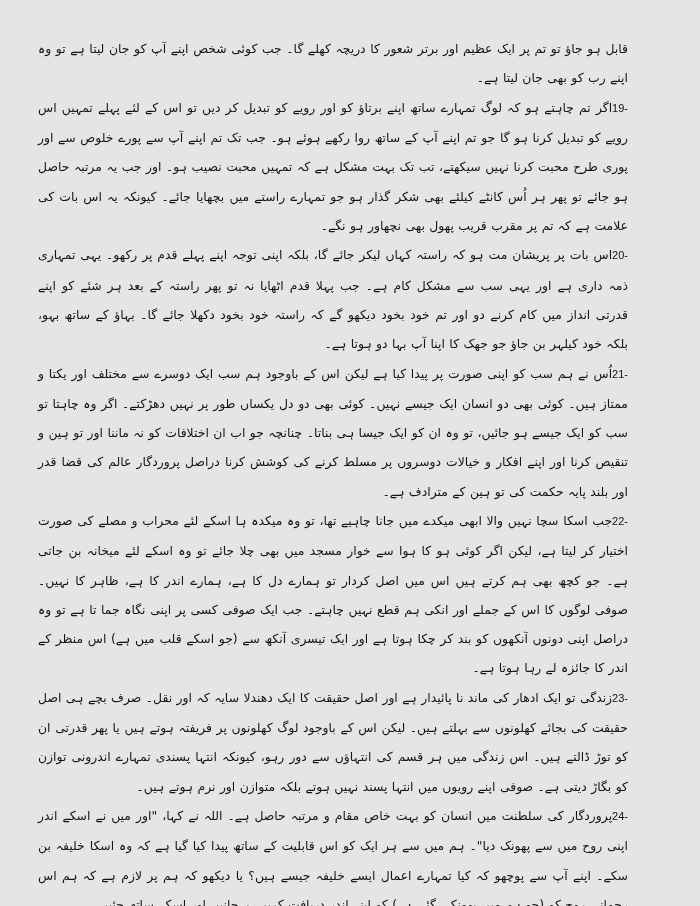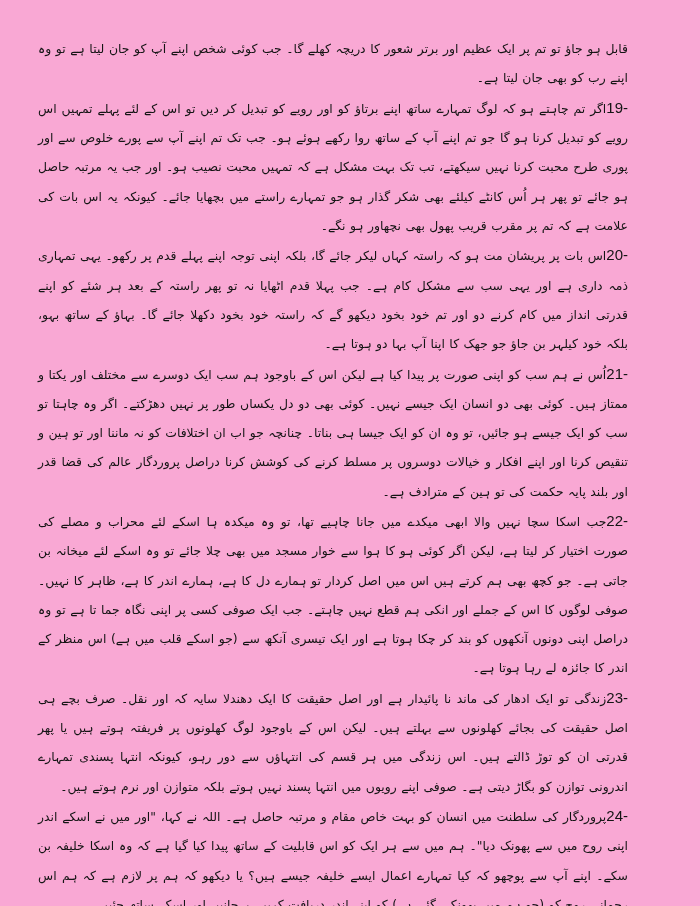--- a/index.html
+++ b/index.html
@@ -47,37 +47,37 @@
     hyphens: none;
   }
 
   
   .para.continuation {
     text-indent: 0;
   }
 
   .para .num {
     font-family: "Liberation Sans", sans-serif;
-    font-size: 15px;
+    font-size: 11px;
     direction: ltr;
     unicode-bidi: embed;
     display: inline;
     color: #141414;
     letter-spacing: 0;
   }
 
   
   .para {
     -webkit-font-smoothing: antialiased;
   }
 </style>
 </head>
 <body style="background: rgb(253, 253, 247);">
 
-<div class="page" style="background: #f9a8d4; color: rgb(20, 20, 20); padding-left: 38px;">
+<div class="page" style="background: #e5e5e5; color: rgb(20, 20, 20); padding-left: 38px;">
   <div class="doc-body">
 
     <p class="para continuation"><span class="body">قابل ہو جاؤ تو تم پر ایک عظیم اور برتر شعور کا دریچہ کھلے گا۔ جب کوئی شخص اپنے آپ کو جان لیتا ہے تو وہ اپنے رب کو بھی جان لیتا ہے۔</span></p>
 
     <p class="para"><span class="num">19-</span><span class="body">اگر تم چاہتے ہو کہ لوگ تمہارے ساتھ اپنے برتاؤ کو اور رویے کو تبدیل کر دیں تو اس کے لئے پہلے تمہیں اس رویے کو تبدیل کرنا ہو گا جو تم اپنے آپ کے ساتھ روا رکھے ہوئے ہو۔ جب تک تم اپنے آپ سے پورے خلوص سے اور پوری طرح محبت کرنا نہیں سیکھتے، تب تک بہت مشکل ہے کہ تمہیں محبت نصیب ہو۔ اور جب یہ مرتبہ حاصل ہو جائے تو پھر ہر اُس کانٹے کیلئے بھی شکر گذار ہو جو تمہارے راستے میں بچھایا جائے۔ کیونکہ یہ اس بات کی علامت ہے کہ تم پر مقرب قریب پھول بھی نچھاور ہو نگے۔</span></p>
 
     <p class="para"><span class="num">20-</span><span class="body">اس بات پر پریشان مت ہو کہ راستہ کہاں لیکر جائے گا، بلکہ اپنی توجہ اپنے پہلے قدم پر رکھو۔ یہی تمہاری ذمہ داری ہے اور یہی سب سے مشکل کام ہے۔ جب پہلا قدم اٹھایا نہ تو پھر راستہ کے بعد ہر شئے کو اپنے قدرتی انداز میں کام کرنے دو اور تم خود بخود دیکھو گے کہ راستہ خود بخود دکھلا جائے گا۔ بہاؤ کے ساتھ بہو، بلکہ خود کیلہر بن جاؤ جو جھک کا اپنا آپ بہا دو ہوتا ہے۔</span></p>
 
     <p class="para"><span class="num">21-</span><span class="body">اُس نے ہم سب کو اپنی صورت پر پیدا کیا ہے لیکن اس کے باوجود ہم سب ایک دوسرے سے مختلف اور یکتا و ممتاز ہیں۔ کوئی بھی دو انسان ایک جیسے نہیں۔ کوئی بھی دو دل یکساں طور پر نہیں دھڑکتے۔ اگر وہ چاہتا تو سب کو ایک جیسے ہو جائیں، تو وہ ان کو ایک جیسا ہی بناتا۔ چنانچہ جو اب ان اختلافات کو نہ ماننا اور تو ہین و تنقیص کرنا اور اپنے افکار و خیالات دوسروں پر مسلط کرنے کی کوشش کرنا دراصل پروردگار عالم کی قضا قدر اور بلند پایہ حکمت کی تو ہین کے مترادف ہے۔</span></p>
 

